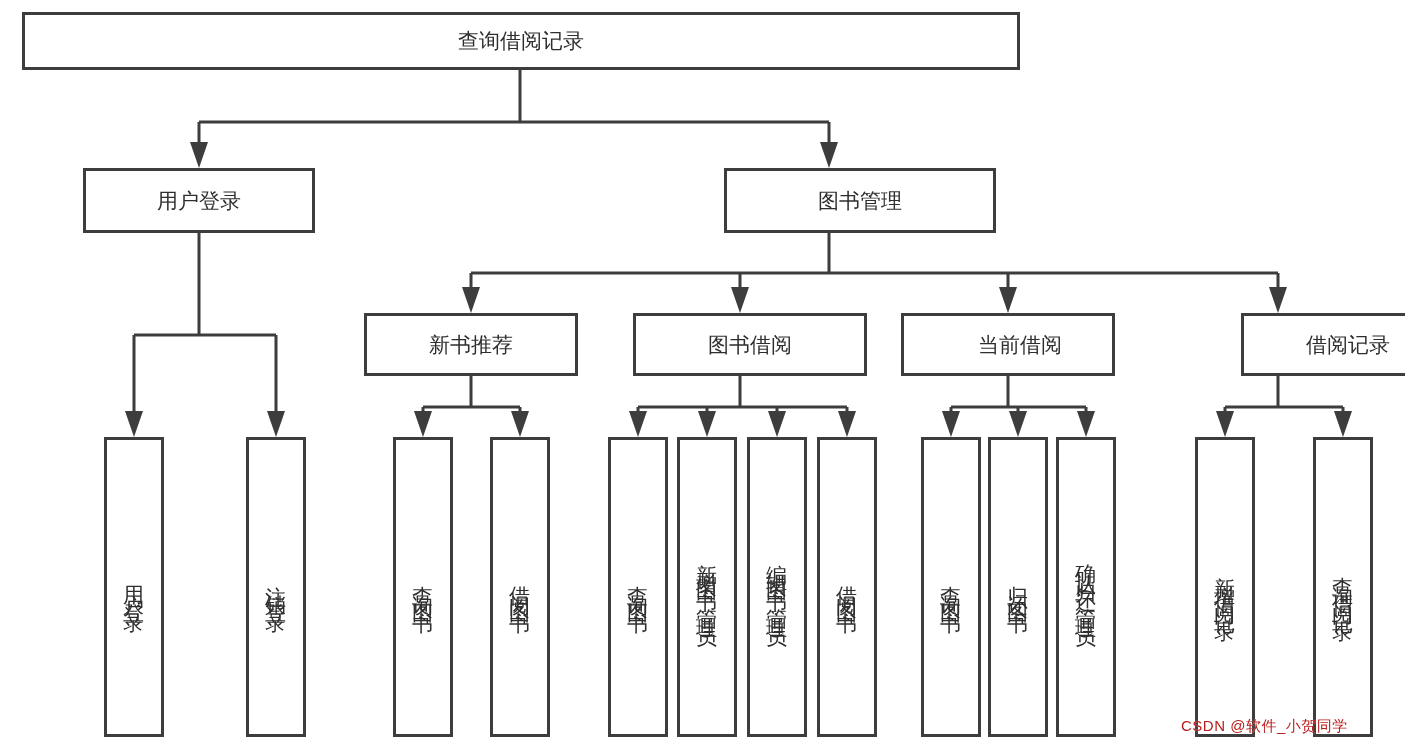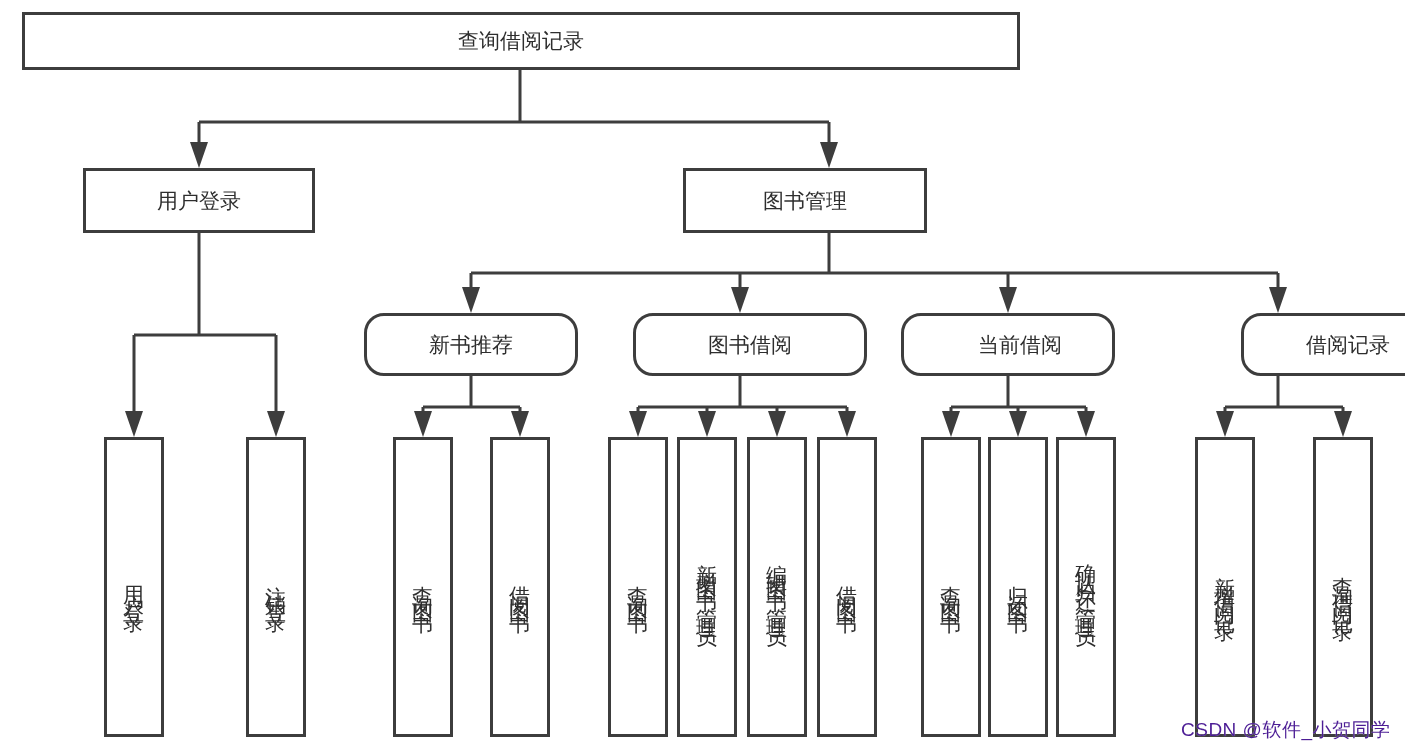--- a/index.html
+++ b/index.html
@@ -37,38 +37,38 @@
     background: #ffffff;
     color: #2e2e2e;
     display: flex;
     align-items: center;
     justify-content: center;
     font-size: 21px;
     white-space: nowrap;
   }
   .root  { left: 22px;  top: 12px;  width: 998px; height: 58px; }
   .lvl2  { top: 168px; height: 65px; }
-  .lvl3  { top: 313px; height: 63px; border-radius: 20px; }
+  .lvl3  { top: 313px; height: 63px; }
   .leaf  { top: 437px; width: 60px; height: 300px; }
   .vtext {
     writing-mode: vertical-rl;
     text-orientation: mixed;
     letter-spacing: 9px;
     line-height: 1;
     font-size: 21px;
     color: #2e2e2e;
     white-space: nowrap;
   }
   .watermark {
     position: absolute;
     left: 1181px;
     top: 717px;
     z-index: 10;
-    font-size: 19px;
-    color: #4c1d95;
+    font-size: 15px;
+    color: #b91c1c;
     letter-spacing: 0.5px;
     white-space: nowrap;
     text-shadow: 0 0 1px rgba(255,255,255,0.7);
   }
 </style>
 </head>
 <body>
 
 <div class="canvas">
 
@@ -98,21 +98,21 @@
     <polygon class="ah" points="942,411 960,411 951,437"></polygon>
     <polygon class="ah" points="1009,411 1027,411 1018,437"></polygon>
     <polygon class="ah" points="1077,411 1095,411 1086,437"></polygon>
     <polygon class="ah" points="1216,411 1234,411 1225,437"></polygon>
     <polygon class="ah" points="1334,411 1352,411 1343,437"></polygon>
   </svg>
 
   <div class="box root">查询借阅记录</div>
 
   <div class="box lvl2" style="left:83px; width:232px;">用户登录</div>
-  <div class="box lvl2" style="left:683px; width:244px;">图书管理</div>
+  <div class="box lvl2" style="left:724px; width:272px;">图书管理</div>
 
   <div class="box lvl3" style="left:364px; width:214px;">新书推荐</div>
   <div class="box lvl3" style="left:633px; width:234px;">图书借阅</div>
   <div class="box lvl3" style="left:901px; width:214px;padding-left:24px;">当前借阅</div>
   <div class="box lvl3" style="left:1217px; width:214px;margin-left:24px;">借阅记录</div>
 
   <div class="box leaf" style="left:104px;">
     <span class="vtext">用户登录</span>
   </div>
   <div class="box leaf" style="left:246px;">

